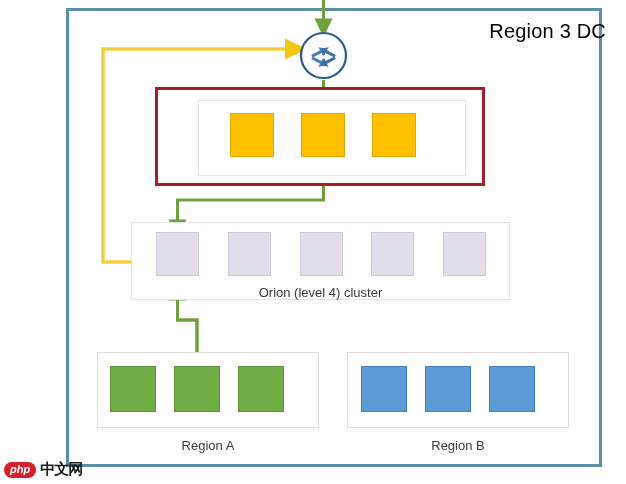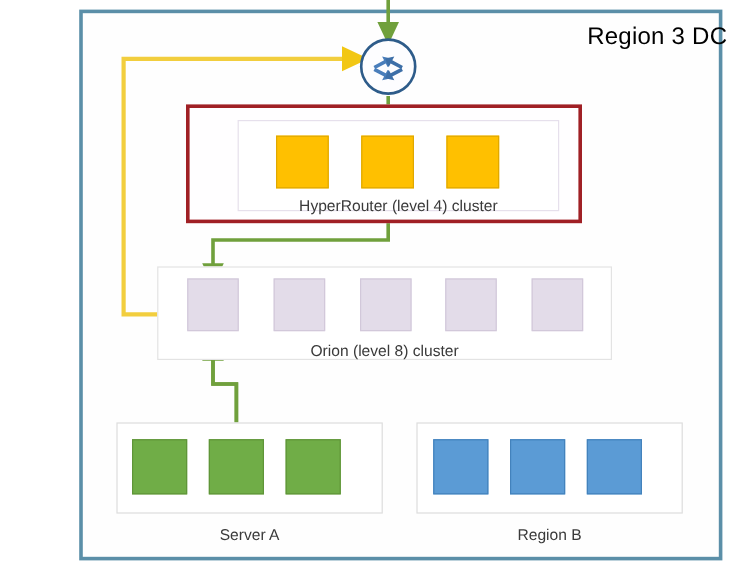--- a/index.html
+++ b/index.html
@@ -252,38 +252,41 @@
     </svg>
   </div>
 
   <div id="hyperrouter-frame"></div>
   <div id="hyperrouter-inner"></div>
 
   <div class="hr-node" style="left:230px;"></div>
   <div class="hr-node" style="left:301px;"></div>
   <div class="hr-node" style="left:372px;"></div>
 
-  <div id="hyperrouter-label">HyperRouter (level 4) cluster</div>
 
   <div id="orion-frame"></div>
 
   <div class="orion-node" style="left:156px;"></div>
   <div class="orion-node" style="left:228px;"></div>
   <div class="orion-node" style="left:300px;"></div>
   <div class="orion-node" style="left:371px;"></div>
   <div class="orion-node" style="left:443px;"></div>
 
-  <div id="orion-label">Orion (level 8) cluster</div>
+  <div id="orion-label">Orion (level 4) cluster</div>
 
   <div id="svc-a-frame" class="svc-frame"></div>
   <div class="svc-node svc-a-node" style="left:110px;"></div>
   <div class="svc-node svc-a-node" style="left:174px;"></div>
   <div class="svc-node svc-a-node" style="left:238px;"></div>
-  <div id="svc-a-label" class="svc-label">Server A</div>
+  <div id="svc-a-label" class="svc-label">Region A</div>
 
   <div id="svc-b-frame" class="svc-frame"></div>
   <div class="svc-node svc-b-node" style="left:361px;"></div>
   <div class="svc-node svc-b-node" style="left:425px;"></div>
   <div class="svc-node svc-b-node" style="left:489px;"></div>
   <div id="svc-b-label" class="svc-label">Region B</div>
 
+  <div id="watermark">
+    <span id="wm-badge">php</span>
+    <span id="wm-text">中文网</span>
+  </div>
 
 </div>
 
 </body></html>

